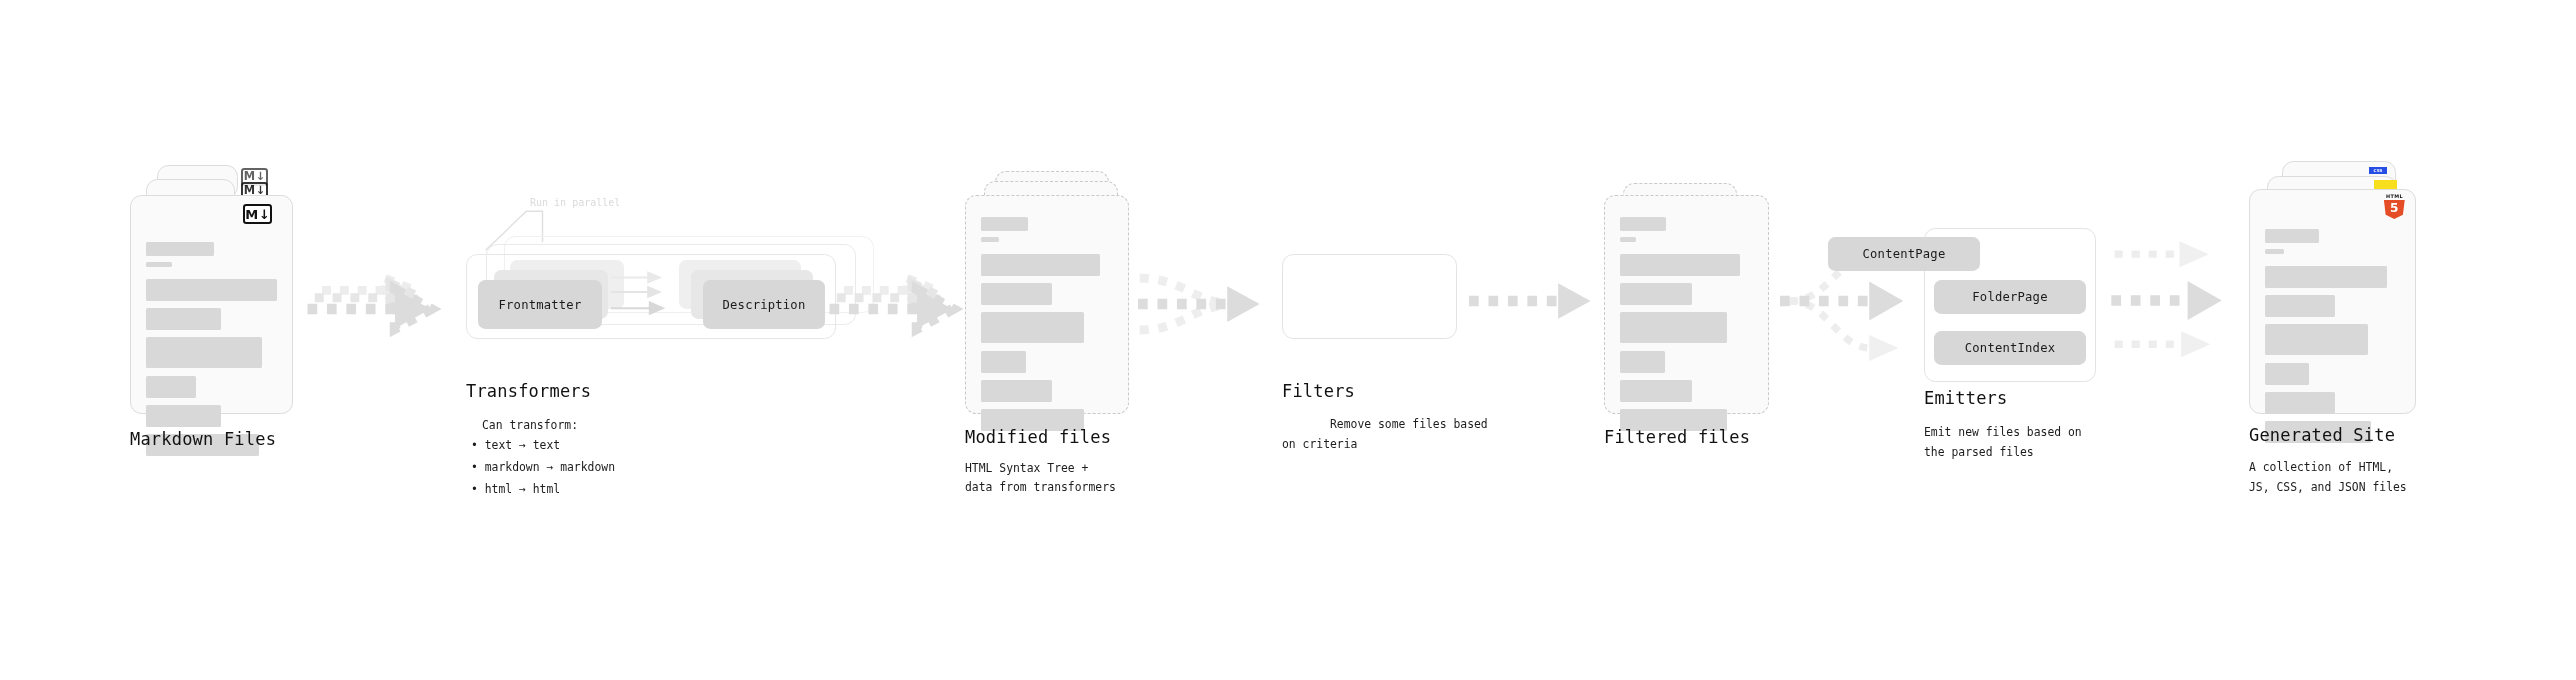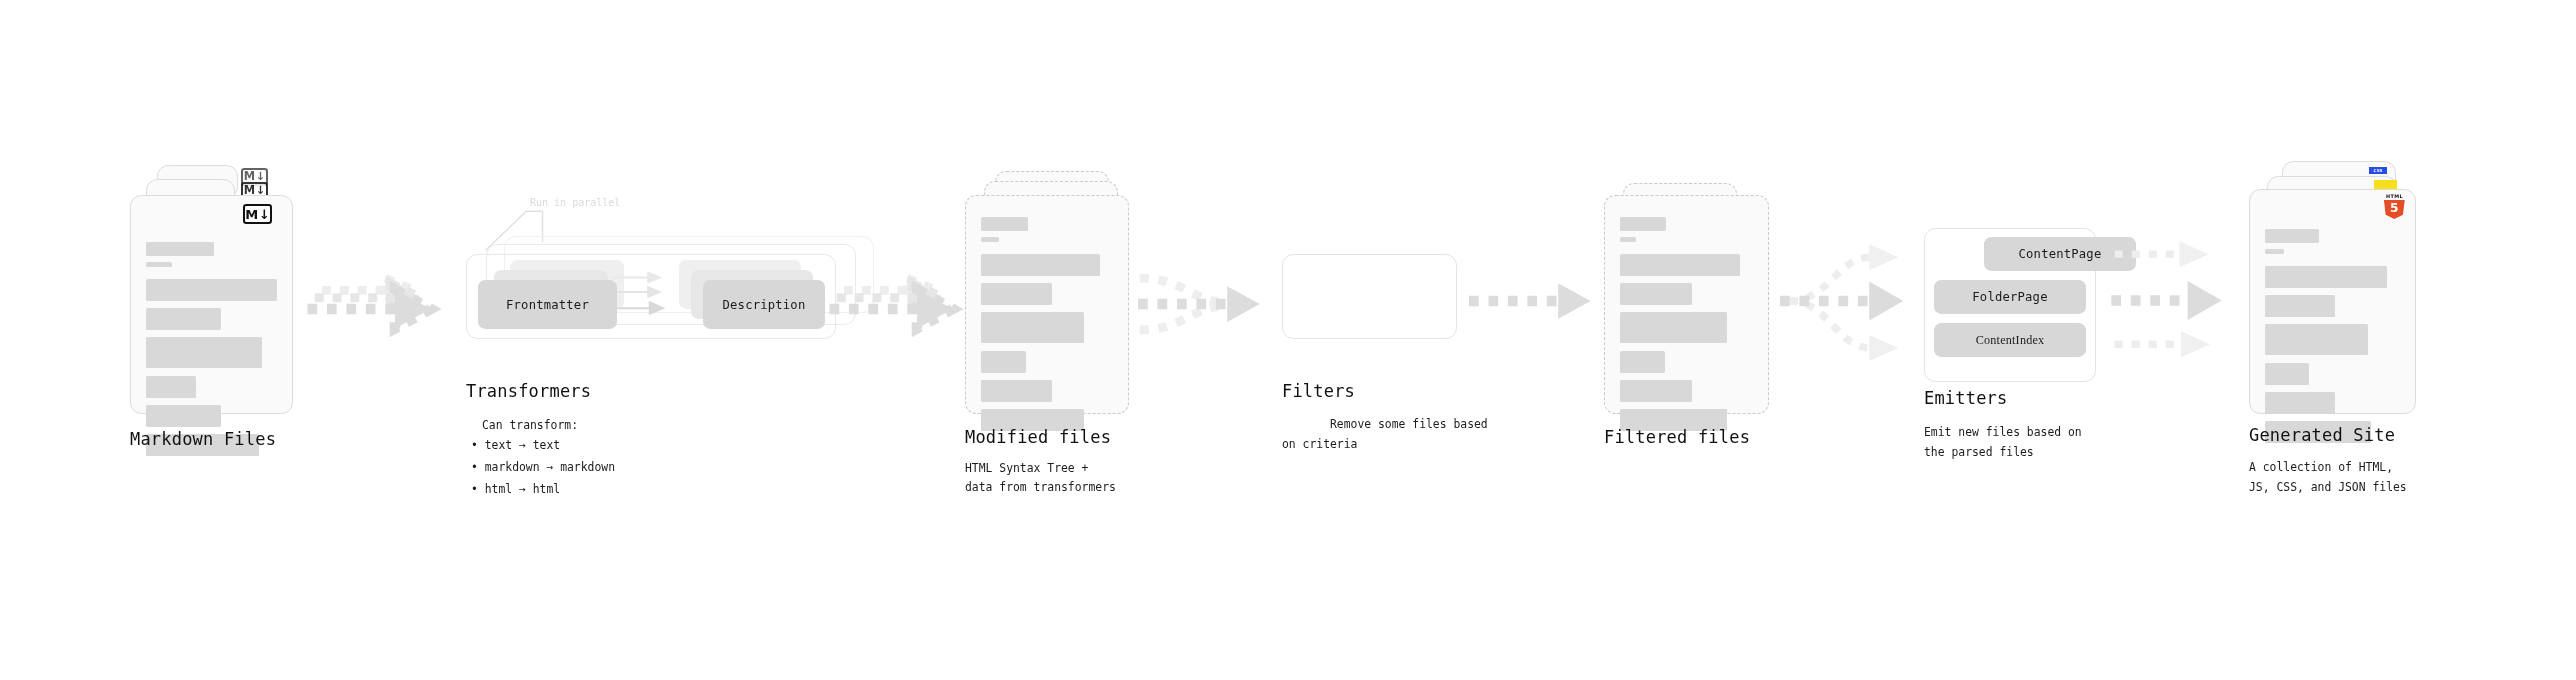--- a/index.html
+++ b/index.html
@@ -144,21 +144,21 @@
       <g stroke="#e4e4e4" stroke-width="2.5" fill="#e4e4e4">
         <line x1="0" y1="27" x2="48" y2="27"></line>
           <polygon points="46,21 60,27 46,33"></polygon>
       </g>
       <g stroke="#d8d8d8" stroke-width="2.5" fill="#d8d8d8">
         <line x1="0" y1="47" x2="50" y2="47"></line>
           <polygon points="48,40 64,47 48,54"></polygon>
       </g>
     </svg>
 
-    <div class="chip" style="left:478px;top:280px;width:139px;height:49px;">
+    <div class="chip" style="left:478px;top:280px;width:124px;height:49px;">
       <span>Frontmatter</span>
     </div>
     <div class="chip" style="left:703px;top:280px;width:122px;height:49px;justify-content:center;">
       <span>Description</span>
     </div>
   </div>
 
   <div class="title" style="left:466px;top:381px;">Transformers</div>
   <div class="sub" style="left:482px;top:417px;">Can transform:</div>
   <div class="sub" style="left:471px;top:437px;">• text → text</div>
@@ -237,27 +237,27 @@
   <svg style="left:1780px;top:236px;width:146px;height:130px;" viewBox="0 0 180 160" width="146" height="130">
     <path d="M12 80 C60 80, 70 26, 112 26" fill="none" stroke="#ededed" stroke-width="9" stroke-dasharray="10 11"></path>
     <polygon points="110,10 146,26 110,42" fill="#f0f0f0"></polygon>
     <path d="M12 80 C60 80, 70 138, 112 138" fill="none" stroke="#ededed" stroke-width="9" stroke-dasharray="10 11"></path>
     <polygon points="110,122 146,138 110,154" fill="#f0f0f0"></polygon>
     <line x1="0" y1="80" x2="112" y2="80" stroke="#dcdcdc" stroke-width="13" stroke-dasharray="12 12"></line>
     <polygon points="110,56 152,80 110,104" fill="#dcdcdc"></polygon>
   </svg>
 
   <div class="gbox" style="left:1924px;top:228px;width:172px;height:154px;"></div>
-  <div class="chip" style="left:1984px;top:237px;width:152px;height:34px;">
+  <div class="chip" style="left:1828px;top:237px;width:152px;height:34px;">
     <span>ContentPage</span>
   </div>
   <div class="chip" style="left:1934px;top:280px;width:152px;height:34px;">
     <span>FolderPage</span>
   </div>
-  <div class="chip" style="left:1934px;top:323px;width:152px;height:34px;font-family:Liberation Serif, serif;">
+  <div class="chip" style="left:1934px;top:331px;width:152px;height:34px;">
     <span>ContentIndex</span>
   </div>
   <div class="title" style="left:1924px;top:388px;">Emitters</div>
   <div class="sub" style="left:1924px;top:424px;">Emit new files based on</div>
   <div class="sub" style="left:1924px;top:444px;">the parsed files</div>
 
   <svg style="left:2111px;top:229px;width:163px;height:138px;" viewBox="0 0 200 170" width="163" height="138">
     <line x1="4" y1="31" x2="86" y2="31" stroke="#ededed" stroke-width="9" stroke-dasharray="10 11"></line>
     <polygon points="84,15 120,31 84,47" fill="#f0f0f0"></polygon>
     <line x1="0" y1="88" x2="96" y2="88" stroke="#dcdcdc" stroke-width="13" stroke-dasharray="12 12"></line>

